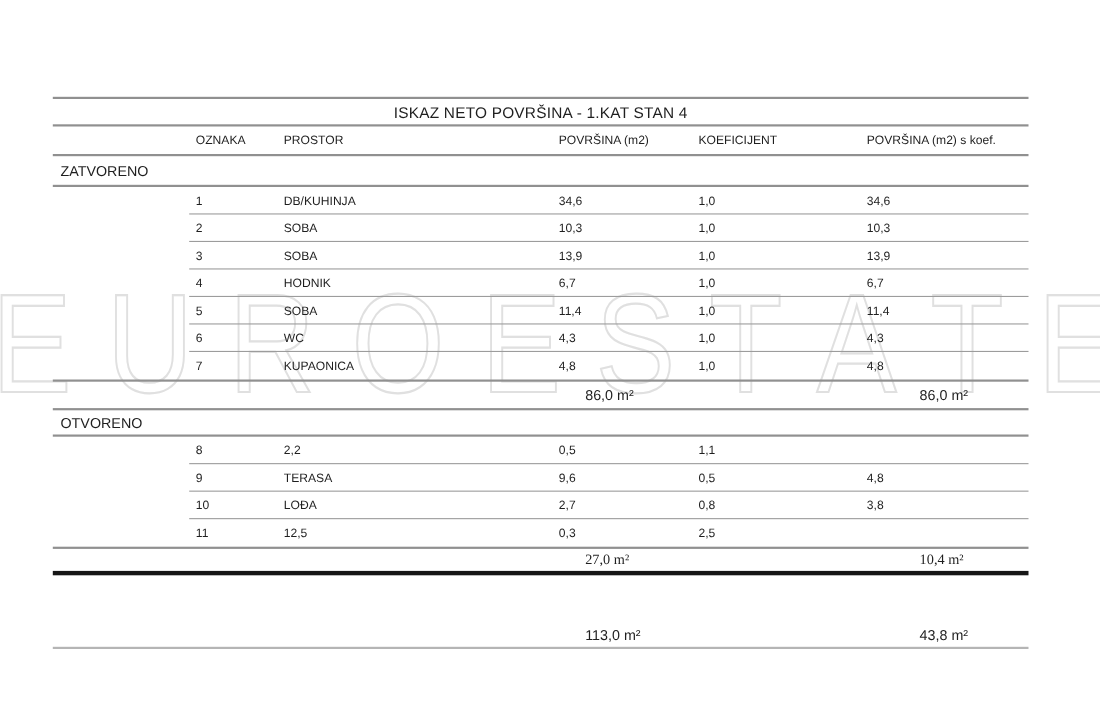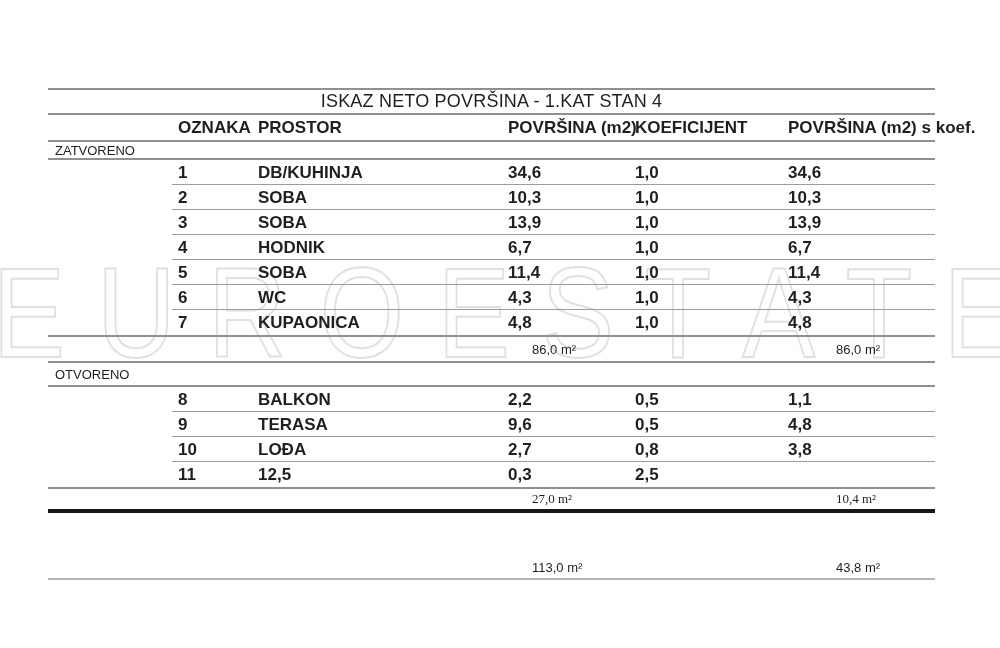--- a/index.html
+++ b/index.html
@@ -23,27 +23,27 @@
     .wm-letter{color:#ffffff;-webkit-text-stroke:2px #e0e0e0;}
   }
 
   
   .sheet{position:absolute;left:48px;top:88px;width:887px;z-index:1;}
   .hr{height:2px;background:#909090;}
   .hr.thick{height:4px;background:#161616;}
   .hr.light{background:#b5b5b5;}
 
   .row-title{height:23px;display:flex;align-items:center;justify-content:center;
-    font-size:18px;letter-spacing:.2px;}
+    font-size:14px;letter-spacing:.2px;}
   .row-head{height:25px;}
-  .row-section{height:16px;display:flex;align-items:center;padding-left:7px;font-size:13px;}
+  .row-section{height:26px;display:flex;align-items:center;padding-left:7px;font-size:13px;}
   .row-section.short{height:22px;}
 
   .grid6{display:grid;grid-template-columns:130px 80px 250px 127px 153px 1fr;align-items:center;
-    font-size:17px;font-weight:bold;}
+    font-size:11px;}
   .grid3{display:grid;grid-template-columns:460px 280px 1fr;align-items:center;font-size:13px;gap:24px;}
 
   .data-row{height:25px;position:relative;}
   .data-row .rowline{position:absolute;left:124px;right:0;bottom:0;height:1.5px;background:#9c9c9c;}
   .row-subtotal{height:24px;}
   .row-subtotal.short{height:20px;font-family:Liberation Serif, serif;}
   .row-total{height:22px;margin-top:43px;}
 
   .cell{white-space:nowrap;overflow:visible;}
 </style>
@@ -161,21 +161,20 @@
 
     <div class="hr"></div>
 
     <div class="row-section short">OTVORENO</div>
 
     <div class="hr"></div>
 
     <div class="data-row grid6">
       <div class="cell"></div>
       <div class="cell">8</div>
-      <div class="cell">BALKON</div>
       <div class="cell">2,2</div>
       <div class="cell">0,5</div>
       <div class="cell">1,1</div>
       <div class="rowline"></div>
     </div>
     <div class="data-row grid6">
       <div class="cell"></div>
       <div class="cell">9</div>
       <div class="cell">TERASA</div>
       <div class="cell">9,6</div>

